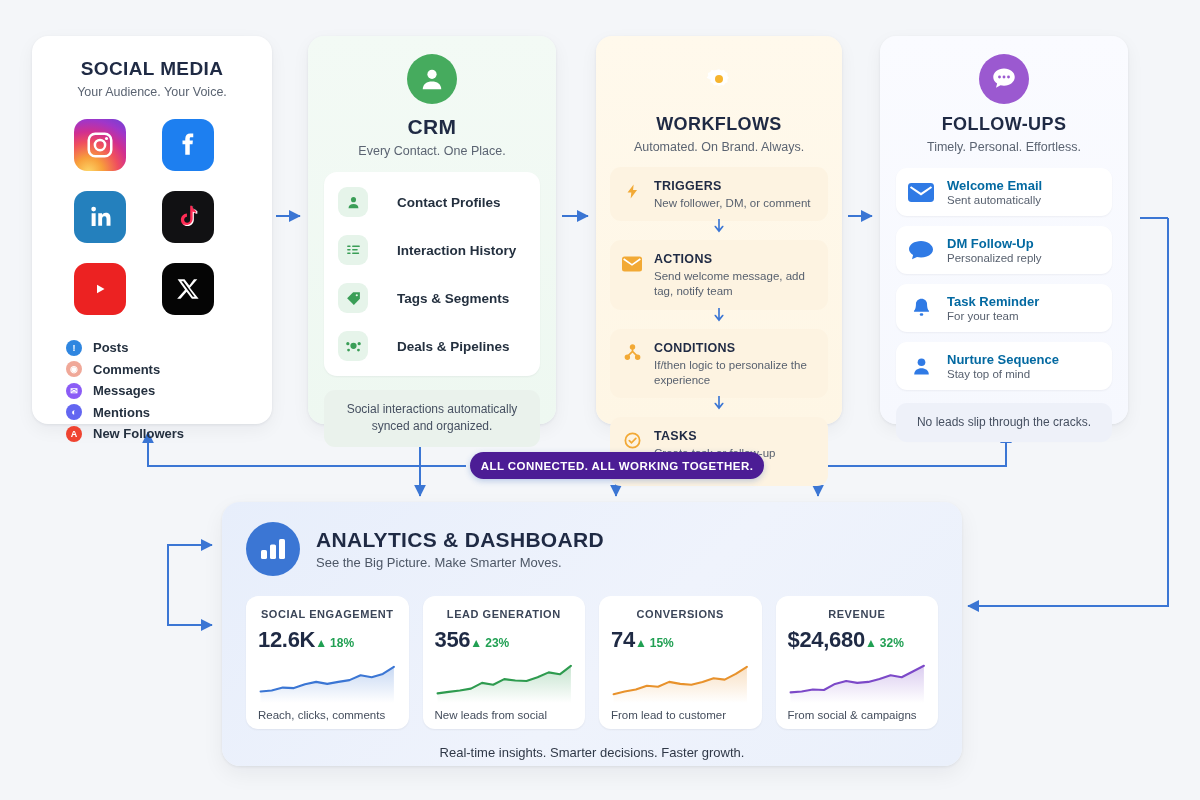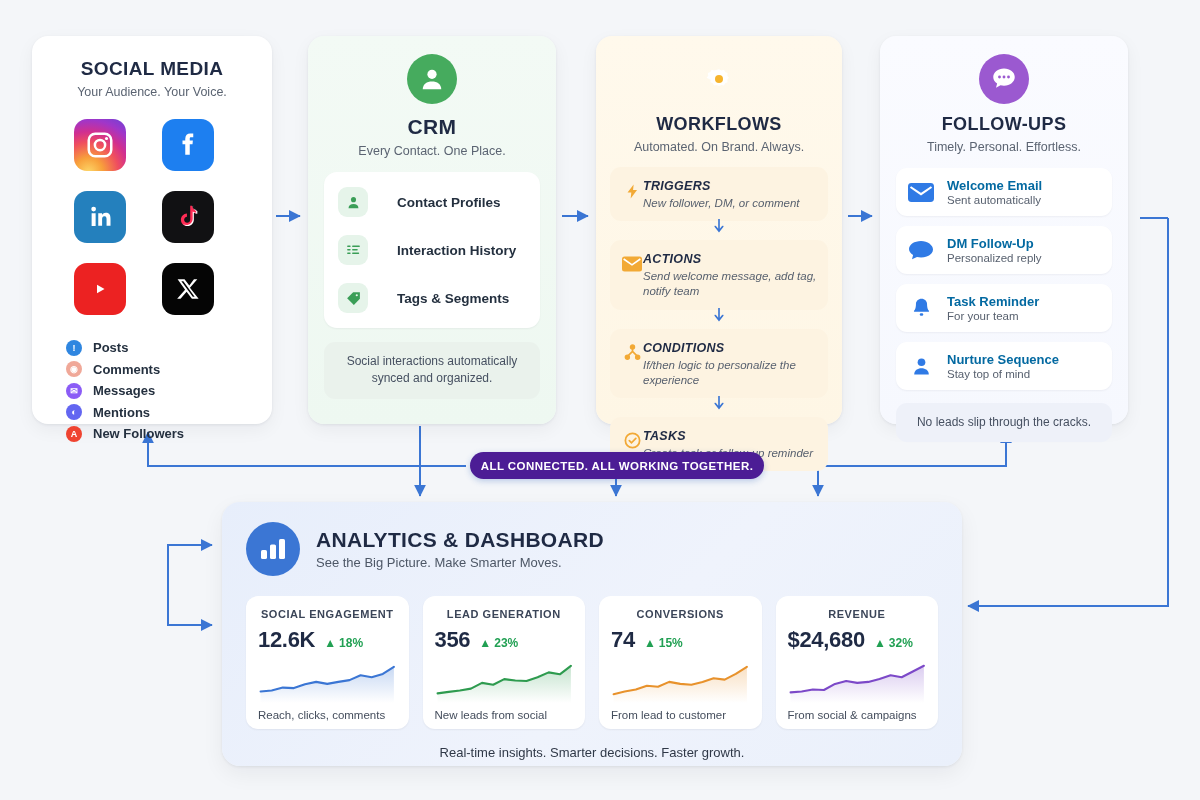--- a/index.html
+++ b/index.html
@@ -93,21 +93,21 @@
     padding:11px 10px; text-align:center; font-size:12px; color:#465061; line-height:1.45;
   }
 
   
   #wf{ left:596px; top:36px; width:246px; height:388px;
        background:linear-gradient(180deg,#fff9ec 0%, #fef6e5 100%); padding:18px 14px 0; }
   #wf .badge{ background:#f6b42; }
   #wf .card-title{ margin-top:10px; }
   .step{
     position:relative; background:#fdf3e1; border-radius:11px;
-    padding:9px 11px 10px; display:flex; align-items:flex-start;font-style:italic;
+    padding:9px 11px 10px; display:flex; gap:11px; align-items:flex-start;
   }
   .step + .step{ margin-top:19px; }
   .step .sicn{ flex:0 0 22px; width:22px; height:22px; display:flex;align-items:center;justify-content:center; margin-top:4px;}
   .step .t{ font-size:12.5px;font-weight:700;color:#1f2a44;letter-spacing:.3px; }
   .step .d{ font-size:11.5px;color:#58616f;line-height:1.32;margin-top:2px; }
   .vdown{ position:absolute; left:50%; bottom:-17px; transform:translateX(-50%); }
   .wfsteps{ margin-top:13px; }
 
   
   #fu{ left:880px; top:36px; width:248px; height:388px;
@@ -147,21 +147,21 @@
   .dtitle{ font-size:21px;font-weight:700;color:#1f2a44;letter-spacing:.3px; }
   .dsub{ font-size:13px;color:#4d5766;margin-top:3px; }
 
   .metrics{ display:grid; grid-template-columns:repeat(4,1fr); gap:14px; margin-top:20px; }
   .metric{
     background:#fff; border-radius:12px; padding:12px 12px 8px;
     box-shadow:0 1px 2px rgba(16,24,40,.06);
     display:flex; flex-direction:column;
   }
   .mlabel{ font-size:11px;font-weight:700;letter-spacing:.55px;color:#3b4558;text-align:center; }
-  .mvalrow{ display:flex; align-items:baseline; gap:9px; margin-top:7px; }
+  .mvalrow{ display:flex; align-items:baseline; margin-top:7px; }
   .mval{ font-size:22px;font-weight:700;color:#1f2a44;letter-spacing:-.3px; }
   .mdelta{ font-size:12px;font-weight:700;color:#21a053; display:flex;align-items:center;gap:3px; }
   .mspark{ margin-top:6px; height:44px; }
   .mspark svg{ display:block; width:100%; height:44px; }
   .mdesc{ font-size:11.5px;color:#444d5c;margin-top:6px; }
 
   .dfoot{ text-align:center; font-size:13px; color:#2f3847; margin-top:16px; }
 </style>
 </head>
 <body>
@@ -297,20 +297,32 @@
         <span class="lbl">Interaction History</span>
       </div>
       <div class="prow">
         <span class="pchip">
           <svg width="17" height="17" viewBox="0 0 24 24" fill="#3a9e57">
               <path d="M3 11.5 11.5 3H21v9.5L12.5 21 3 11.5z"></path>
               <circle cx="16.6" cy="7.4" r="1.5" fill="#eaf5ec"></circle>
             </svg>
         </span>
         <span class="lbl">Tags &amp; Segments</span>
+      </div>
+      <div class="prow">
+        <span class="pchip">
+          <svg width="17" height="17" viewBox="0 0 24 24" fill="#3a9e57">
+            <circle cx="12" cy="11" r="4.4"></circle>
+              <circle cx="4" cy="8" r="2.3"></circle>
+              <circle cx="20" cy="8" r="2.3"></circle>
+            <circle cx="5" cy="17" r="2"></circle>
+              <circle cx="19" cy="17" r="2"></circle>
+          </svg>
+        </span>
+        <span class="lbl">Deals &amp; Pipelines</span>
       </div>
     </div>
 
     <div class="footnote">Social interactions automatically synced and organized.</div>
   </div>
 
   <div class="card" id="wf">
     <div class="badge">
       <svg width="30" height="30" viewBox="0 0 24 24" fill="#fff">
         <path d="M12 2.6l1.9.9 2-.5 1 1.8 2 .8-.3 2.1 1.3 1.6-1.3 1.6.3 2.1-2 .8-1 1.8-2-.5-1.9.9-1.9-.9-2 .5-1-1.8-2-.8.3-2.1L2.1 9.3 3.4 7.7l-.3-2.1 2-.8 1-1.8 2 .5L12 2.6z" transform="translate(0 1.6)"></path>

